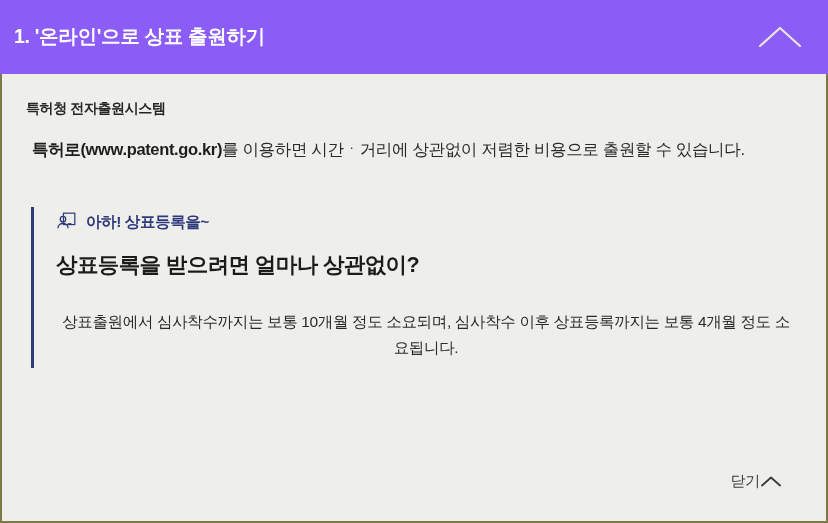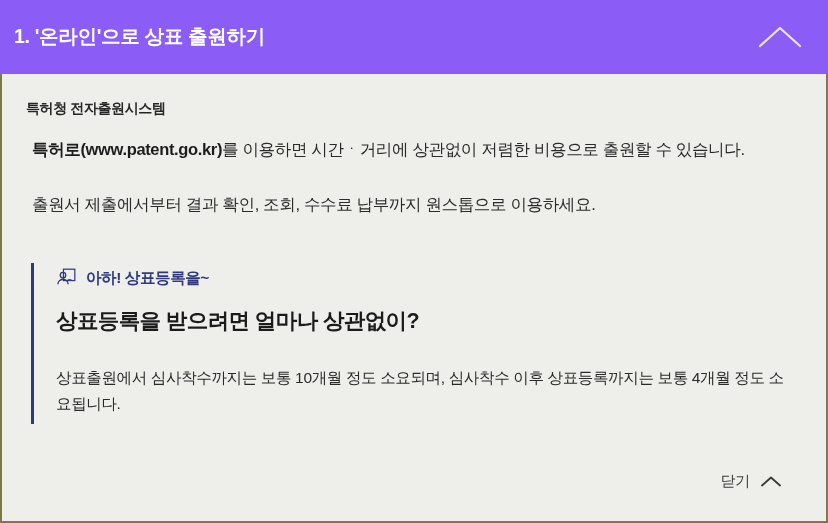--- a/index.html
+++ b/index.html
@@ -129,29 +129,29 @@
     margin: 0 0 30px 0;
   }
 
   .qa-answer {
     font-size: 15.5px;
     color: #2a2a2a;
     letter-spacing: -0.35px;
     line-height: 1.65;
     margin: 0;
     max-width: 740px;
+    text-align: center;
   }
 
   
   .acc-footer {
     margin-top: auto;
     display: flex;
     align-items: center;
     justify-content: flex-end;
-    gap: 10px;
     padding: 0 20px 30px 0;
     cursor: pointer;
   }
   .acc-footer-label {
     font-size: 15px;
     color: #3a3a3a;
     letter-spacing: -0.3px;
   }
   .acc-footer-icon {
     width: 22px;
@@ -177,21 +177,20 @@
       </span>
     </div>
   </div>
 
   <div class="acc-body">
 
     <h2 class="sys-title">특허청 전자출원시스템</h2>
 
     <p class="sys-line"><span class="strong">특허로(www.patent.go.kr)</span><span>를 이용하면 시간ㆍ거리에 상관없이 저렴한 비용으로 출원할 수 있습니다.</span></p>
 
-    <p class="sys-line sys-line-2">출원서 제출에서부터 결과 확인, 조회, 수수료 납부까지 원스톱으로 이용하세요.</p>
 
     <div class="qa-block">
 
       <div class="qa-tag">
         <span class="qa-tag-icon">
           <svg width="21" height="21" viewBox="0 0 24 24" aria-hidden="true">
             <rect x="8.5" y="2.5" width="13" height="13" fill="none" stroke="#2f3a7d" stroke-width="1.4"></rect>
             <circle cx="8" cy="9.3" r="3.1" fill="none" stroke="#2f3a7d" stroke-width="1.5"></circle>
             <path d="M2.2 19.6c0-3.3 2.6-5.3 5.8-5.3s5.8 2 5.8 5.3" fill="none" stroke="#2f3a7d" stroke-width="1.5"></path>
             <line x1="13.4" y1="14.6" x2="17.6" y2="14.6" stroke="#2f3a7d" stroke-width="1.4"></line>

